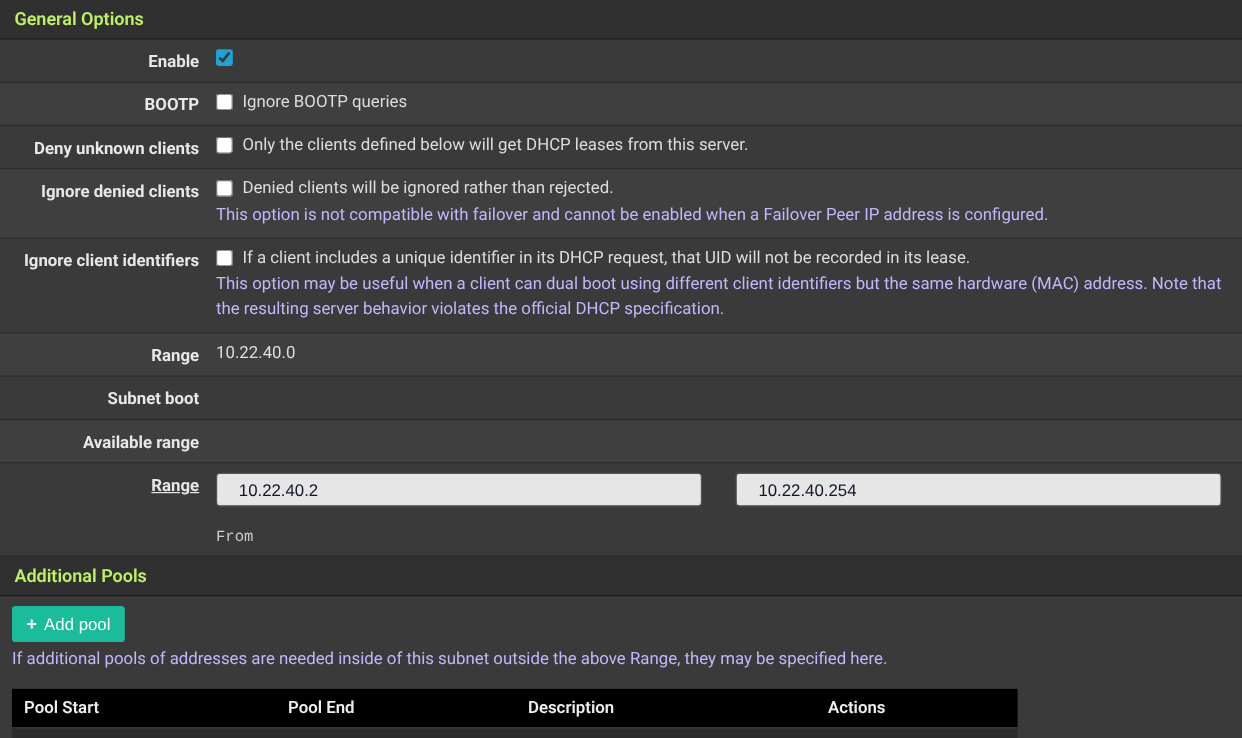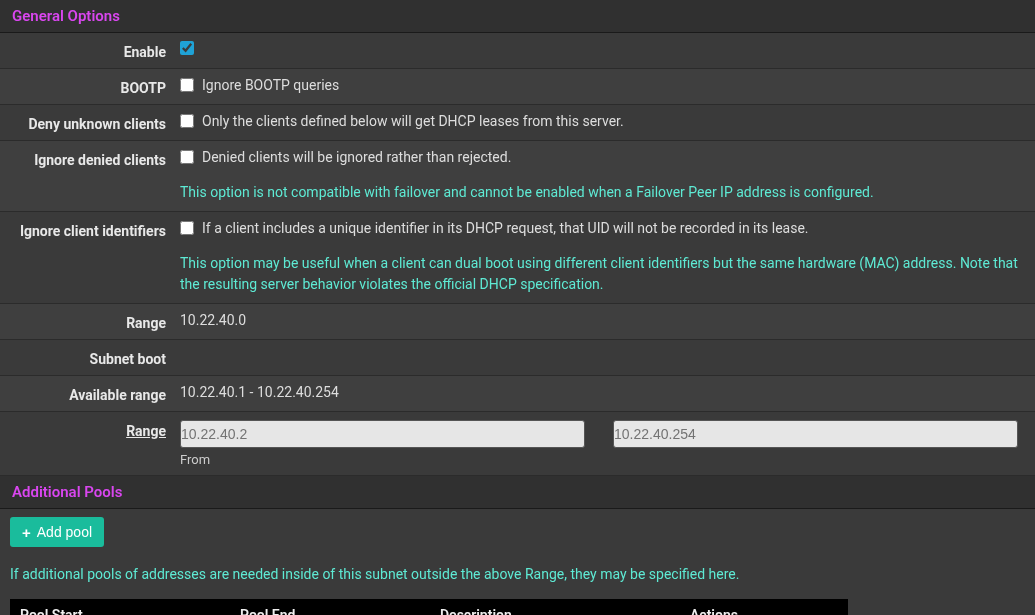--- a/index.html
+++ b/index.html
@@ -5,21 +5,21 @@
   * { box-sizing: border-box; margin: 0; padding: 0; }
   body {
     background: #212121;
     color: #e0e0e0;
     font-family: "Segoe UI", Roboto, Arial, sans-serif;
     font-size: 14px;
     width: 1035px;
   }
   .panel-heading {
     background: #303030;
-    color: #d946ef;
+    color: #bef264;
     font-weight: 600;
     font-size: 15px;
     padding: 7px 12px;
     border-bottom: 1px solid #1a1a1a;
   }
   .form-row {
     display: flex;
     align-items: flex-start;
     border-bottom: 1px solid #2b2b2b;
     background: #3a3a3a;
@@ -46,42 +46,43 @@
     align-items: center;
     gap: 8px;
   }
   input[type=checkbox] {
     width: 14px;
     height: 14px;
     accent-color: #1fa2d6;
     cursor: pointer;
   }
   .help-text {
-    color: #5eead4;
-    margin-top: 17px;
+    color: #c4b5fd;
+    margin-top: 4px;
     line-height: 1.5;
   }
   .range-wrap {
     display: flex;
     gap: 28px;
   }
   .range-box { flex: 0 0 405px; }
   input[type=text] {
     width: 100%;
     background: #e6e6e6;
     border: 1px solid #555;
     border-radius: 3px;
-    padding: 5px 0;
-    font-size: 14px;
-    color: #737373;
+    padding: 5px 18px;
+    font-size: 14px;
+    color: #0f172a;
   }
   .sub-label {
-    margin-top: 4px;
+    margin-top: 18px;
     color: #ccc;
     font-size: 13px;
+    font-family: Liberation Mono, monospace;
   }
   .btn-add {
     background: #1abc9c;
     color: #fff;
     border: none;
     border-radius: 3px;
     padding: 7px 12px;
     font-size: 14px;
     display: inline-flex;
     align-items: center;
@@ -173,21 +174,20 @@
   <div class="label-col">Range</div>
   <div class="field-col static-val">10.22.40.0</div>
 </div>
 
 <div class="form-row">
   <div class="label-col">Subnet boot</div>
 </div>
 
 <div class="form-row alt">
   <div class="label-col">Available range</div>
-  <div class="field-col static-val">10.22.40.1 - 10.22.40.254</div>
 </div>
 
 <div class="form-row">
   <div class="label-col label-underlined">Range</div>
   <div class="field-col">
     <div class="range-wrap">
       <div class="range-box">
         <input type="text" value="10.22.40.2" style="">
         <div class="sub-label">From</div>
       </div>

